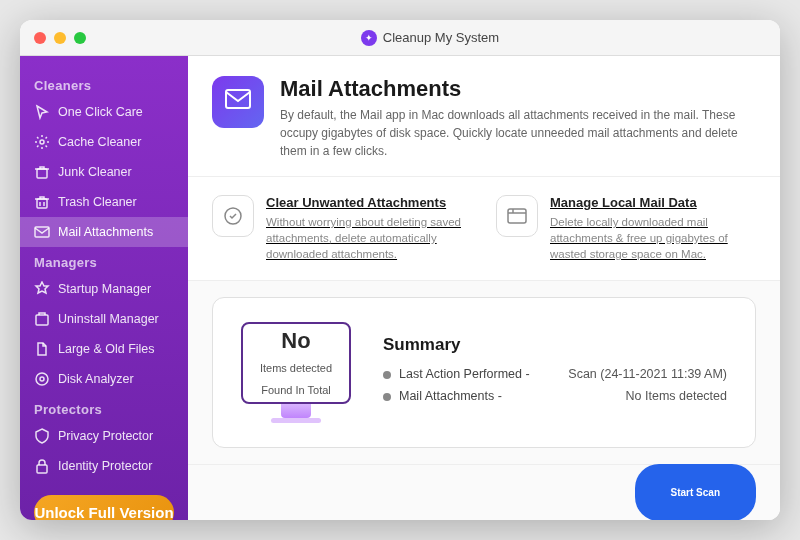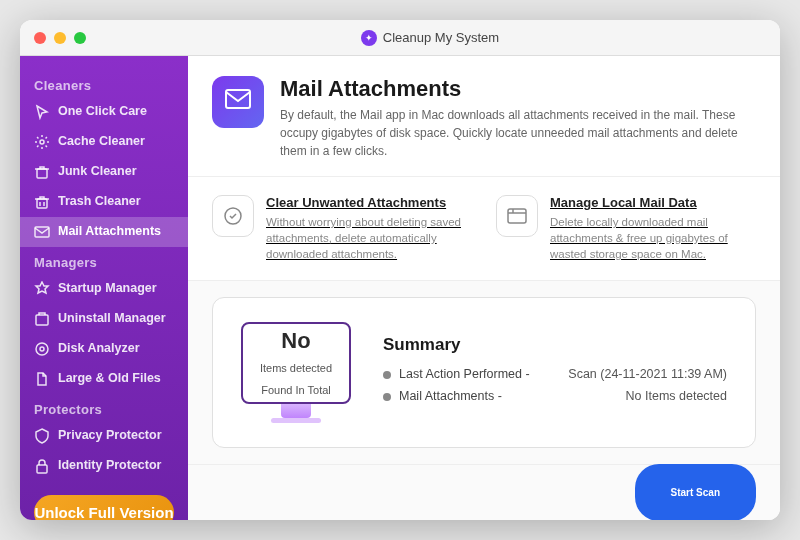--- a/index.html
+++ b/index.html
@@ -70,27 +70,27 @@
     }
     .sidebar-section-label {
       color: rgba(255,255,255,0.7);
       font-size: 13px;
       font-weight: 600;
       padding: 8px 14px 4px;
       letter-spacing: 0.3px;
     }
     .sidebar-item {
       display: flex;
+      align-items: center;
       gap: 8px;
       padding: 7px 14px;
       color: rgba(255,255,255,0.88);
       font-size: 12.5px;
       cursor: pointer;
       border-radius: 0;
-      font-weight: bold;
     }
     .sidebar-item.active {
       background: rgba(255,255,255,0.22);
       color: #fff;
     }
     .sidebar-item-icon {
       width: 16px; height: 16px;
       display: flex; align-items: center; justify-content: center;
       flex-shrink: 0;
     }
@@ -384,34 +384,34 @@
           <svg class="icon-svg" viewBox="0 0 16 16">
               <rect x="2" y="4" width="12" height="10" rx="1"></rect>
               <path d="M5 4V2h6v2"></path>
             </svg>
         </div>
         <span>Uninstall Manager</span>
       </div>
       <div class="sidebar-item">
         <div class="sidebar-item-icon">
           <svg class="icon-svg" viewBox="0 0 16 16">
+              <path d="M4 2h5l3 3v9H4z"></path>
+              <path d="M9 2v3h3"></path>
+            </svg>
+        </div>
+        <span>Large &amp; Old Files</span>
+      </div>
+      <div class="sidebar-item">
+        <div class="sidebar-item-icon">
+          <svg class="icon-svg" viewBox="0 0 16 16">
               <circle cx="8" cy="8" r="6"></circle>
               <circle cx="8" cy="8" r="2"></circle>
             </svg>
         </div>
         <span>Disk Analyzer</span>
-      </div>
-      <div class="sidebar-item">
-        <div class="sidebar-item-icon">
-          <svg class="icon-svg" viewBox="0 0 16 16">
-              <path d="M4 2h5l3 3v9H4z"></path>
-              <path d="M9 2v3h3"></path>
-            </svg>
-        </div>
-        <span>Large &amp; Old Files</span>
       </div>
 
       <div class="sidebar-section-label">Protectors</div>
 
       <div class="sidebar-item">
         <div class="sidebar-item-icon">
           <svg class="icon-svg" viewBox="0 0 16 16">
               <path d="M8 1l6 3v4c0 3-2.5 5.5-6 7-3.5-1.5-6-4-6-7V4z"></path>
             </svg>
         </div>

